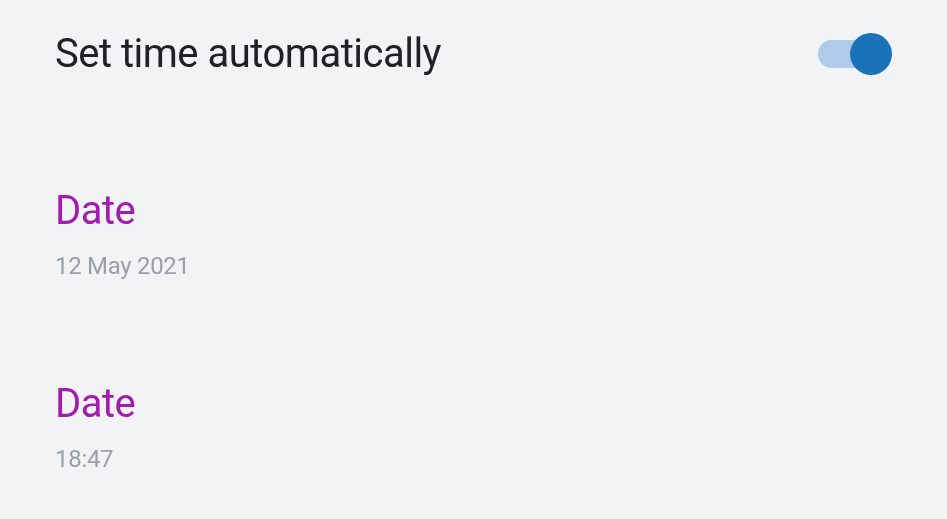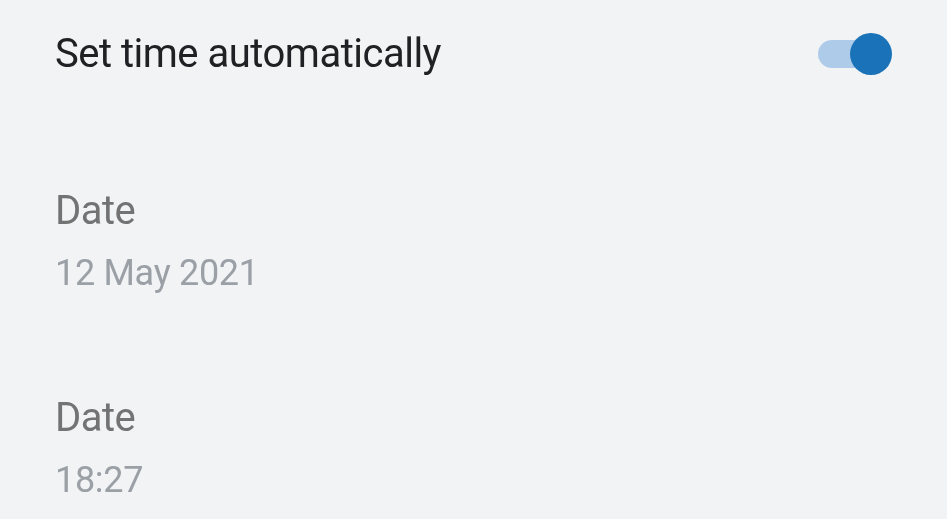--- a/index.html
+++ b/index.html
@@ -60,27 +60,27 @@
       transform: translateY(-50%);
     }
     
     .setting-item {
       margin-bottom: 100px;
     }
     
     .setting-title {
       font-size: 40px;
       font-weight: 400;
-      color: #737373;
+      color: #a21caf;
       letter-spacing: -0.5px;
       margin-bottom: 18px;
     }
     
     .setting-value {
-      font-size: 36px;
+      font-size: 24px;
       font-weight: 400;
       color: #9aa0a6;
       letter-spacing: -0.3px;
     }
   </style>
 </head>
 <body>
 
 <div class="toggle-row">
   <div class="toggle-title">Set time automatically</div>
@@ -90,14 +90,14 @@
   </div>
 </div>
 
 <div class="setting-item">
   <div class="setting-title">Date</div>
   <div class="setting-value">12 May 2021</div>
 </div>
 
 <div class="setting-item">
   <div class="setting-title">Date</div>
-  <div class="setting-value">18:27</div>
+  <div class="setting-value">18:47</div>
 </div>
 
 </body></html>

